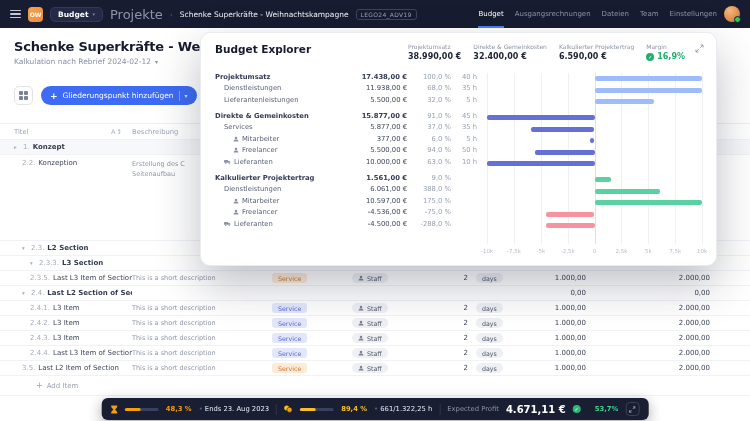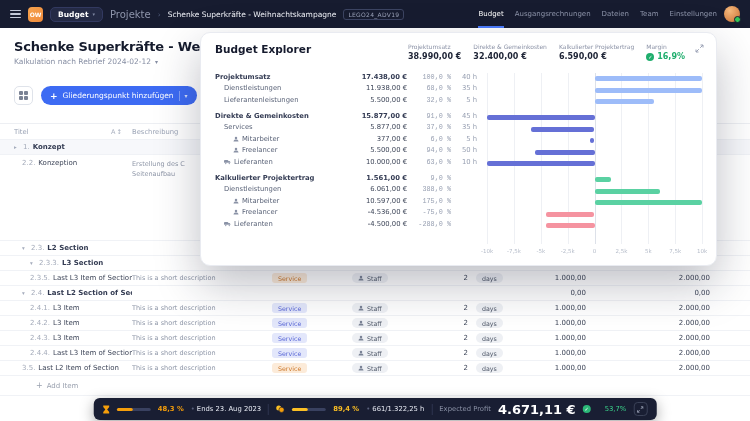--- a/index.html
+++ b/index.html
@@ -8,21 +8,21 @@
 
   
   .topbar { height:28px; background:#171c30; display:flex; align-items:center; padding:0 10px; gap:7px; white-space:nowrap; }
   .hamburger { width:11px; display:flex; flex-direction:column; gap:2px; cursor:pointer; }
   .hamburger i { height:1.5px; background:#c3c9d9; border-radius:1px; }
   .logo-chip { width:15px; height:15px; border-radius:4px; background:linear-gradient(135deg,#f6a34f,#ef8a3a); color:#fff; font-size:6px; font-weight:bold; display:flex; align-items:center; justify-content:center; flex:none; }
   .app-pill { display:flex; align-items:center; gap:4px; background:#242a45; border:1px solid #323960; border-radius:5px; padding:2px 7px; color:#fff; font-size:7.5px; font-weight:600; cursor:pointer; }
   .chev { color:#7f87a3; font-size:5px; }
   .chev.dark { color:#868ea3; font-size:6px; }
   .chev.light { color:rgba(255,255,255,.8); font-size:6px; }
-  .crumb { color:#8e95ab; font-size:10px; cursor:pointer; }
+  .crumb { color:#8e95ab; font-size:13px; cursor:pointer; }
   .crumb-sep { color:#545d7d; font-size:7.5px; }
   .project-name { color:#f2f4fa; font-size:7.5px; }
   .tag { border:1px solid #3c4462; color:#9ba2b8; font-size:6px; padding:1px 4px; border-radius:3px; letter-spacing:.3px; }
   .topnav { margin-left:auto; display:flex; align-items:center; gap:11px; height:100%; }
   .nav-item { color:#8e95ab; font-size:7px; height:100%; display:flex; align-items:center; border-bottom:2px solid transparent; border-top:2px solid transparent; cursor:pointer; }
   .nav-item.active { color:#ffffff; border-bottom-color:#4d7cfe; }
   .avatar { width:16px; height:16px; border-radius:50%; background:radial-gradient(circle at 35% 30%,#f5b97c,#c96f33); position:relative; flex:none; cursor:pointer; }
   .avatar::after { content:""; position:absolute; right:-1px; bottom:-1px; width:5px; height:5px; border-radius:50%; background:#35c759; border:1px solid #171c30; }
 
   
@@ -72,21 +72,21 @@
   .expand-icon { cursor:pointer; display:flex; margin-top:1px; }
   .exp-body { flex:1; display:flex; padding:6px 14px 8px; gap:10px; }
   .tree { width:262px; }
   .tree-row { display:flex; align-items:center; height:11.6px; font-size:6.8px; color:#5a6378; cursor:pointer; }
   .tree-row.bold { font-weight:600; color:#343c54; }
   .tree-row.gap { margin-top:4px; }
   .tree-name { flex:1; display:flex; align-items:center; gap:3px; overflow:hidden; white-space:nowrap; }
   .tree-icon { display:inline-flex; color:#8a92a6; }
   .tree-val { width:58px; text-align:right; color:#3d4558; }
   .tree-row.bold .tree-val { color:#343c54; }
-  .tree-pct { width:44px; text-align:right; color:#98a0b2; font-weight:normal;font-family:Liberation Mono, monospace; }
+  .tree-pct { width:44px; text-align:right; color:#98a0b2; font-weight:normal; }
   .tree-hrs { width:26px; text-align:right; color:#98a0b2; font-weight:normal; }
   .chart { flex:1; position:relative; }
   .grid-line { position:absolute; top:2px; bottom:13px; width:1px; background:#eef0f4; }
   .grid-line.zero-line { background:#dde1e9; }
   .chart-rows { position:absolute; top:2px; left:0; right:0; }
   .chart-row { height:11.6px; position:relative; }
   .chart-row.gap { margin-top:4px; }
   .bar { position:absolute; top:3.3px; height:5px; border-radius:2px; }
   .axis { position:absolute; bottom:0; left:0; right:0; height:9px; }
   .axis span { position:absolute; font-size:5.5px; color:#b5bcc9; transform:translateX(-50%); white-space:nowrap; }
@@ -98,22 +98,22 @@
   .track i { display:block; height:100%; border-radius:2px; }
   .fill-orange { background:#f59e0b; }
   .fill-yellow { background:#fbbf24; }
   .f-pct { font-size:6.8px; font-weight:600; }
   .f-pct.orange { color:#f59e0b; }
   .f-pct.yellow { color:#fbbf24; }
   .f-text { color:#e8ebf4; font-size:6.8px; }
   .f-text::before { content:"• "; color:#5a617c; }
   .f-div { width:1px; height:11px; background:#2e3550; flex:none; }
   .f-label { color:#8b92a6; font-size:6.8px; }
-  .f-val { color:#fff; font-size:13px; font-weight:600; }
-  .f-green { color:#3bd68c; font-size:6.8px; font-weight:400; display:flex; align-items:flex-start; gap:14px; }
+  .f-val { color:#fff; font-size:10px; font-weight:600; }
+  .f-green { color:#3bd68c; font-size:6.8px; font-weight:700; display:flex; align-items:flex-start; gap:14px; }
   .f-green .check-circle { background:#2bb877; }
   .f-expand { width:14px; height:14px; border:1px solid #3a4157; border-radius:4px; color:#9aa1b5; display:flex; align-items:center; justify-content:center; cursor:pointer; flex:none; }
 </style>
 </head>
 <body>
 
 <div class="topbar">
   <div class="hamburger">
       <i></i>
       <i></i>

